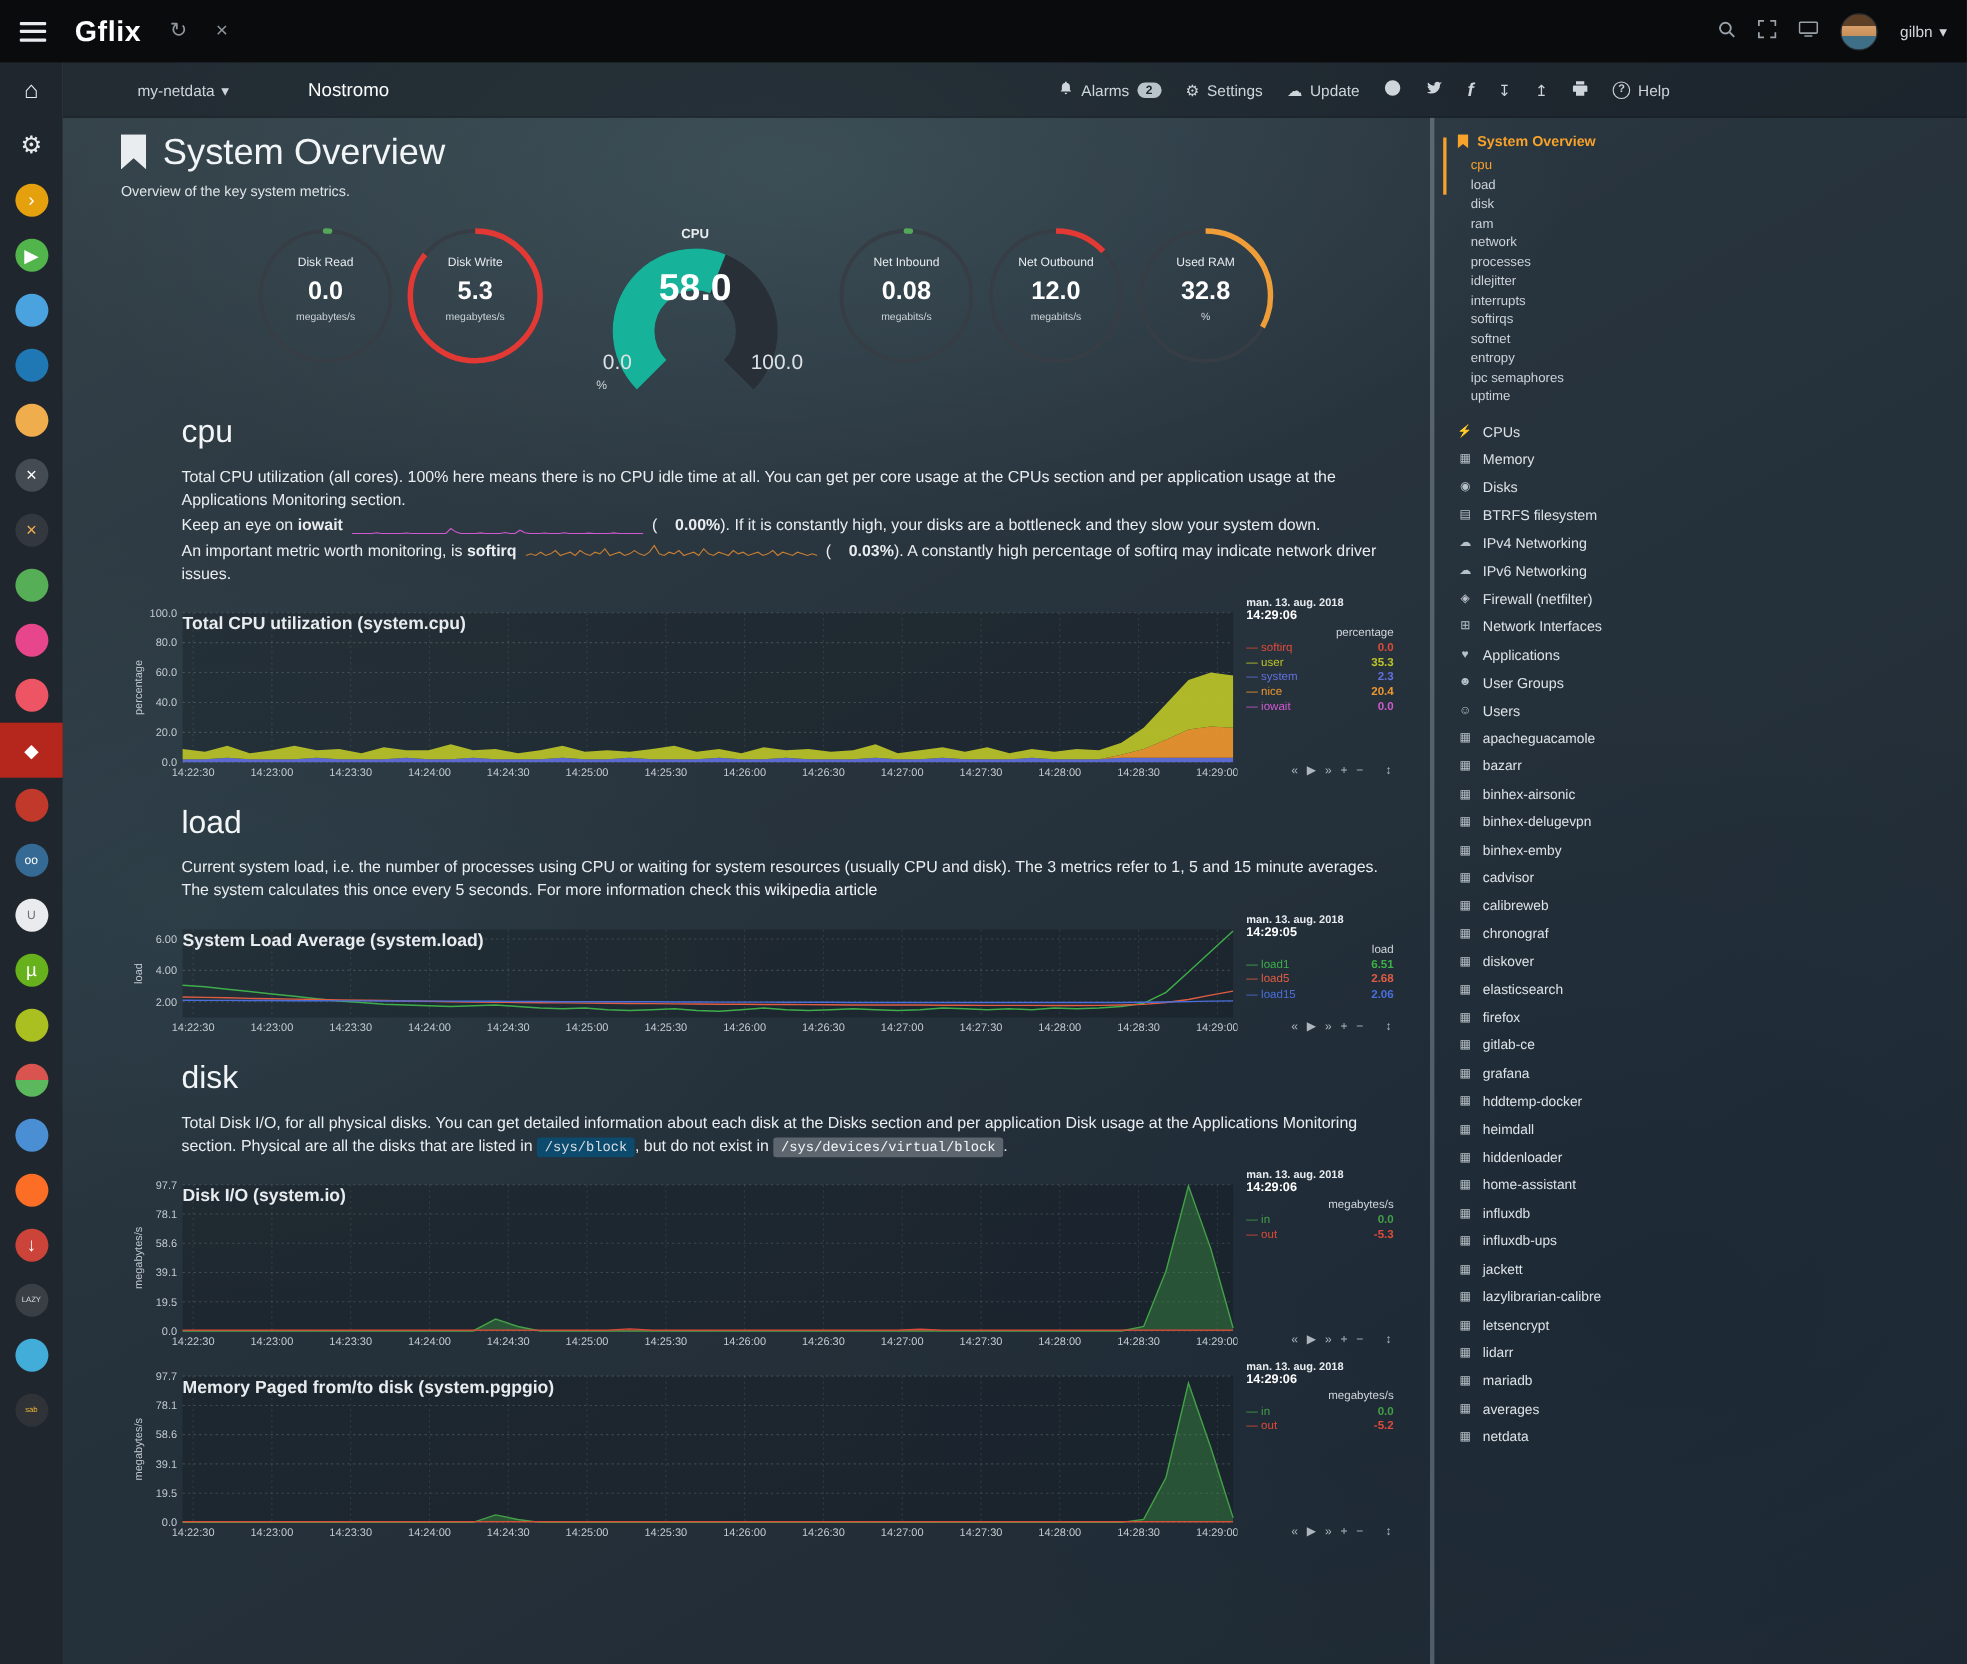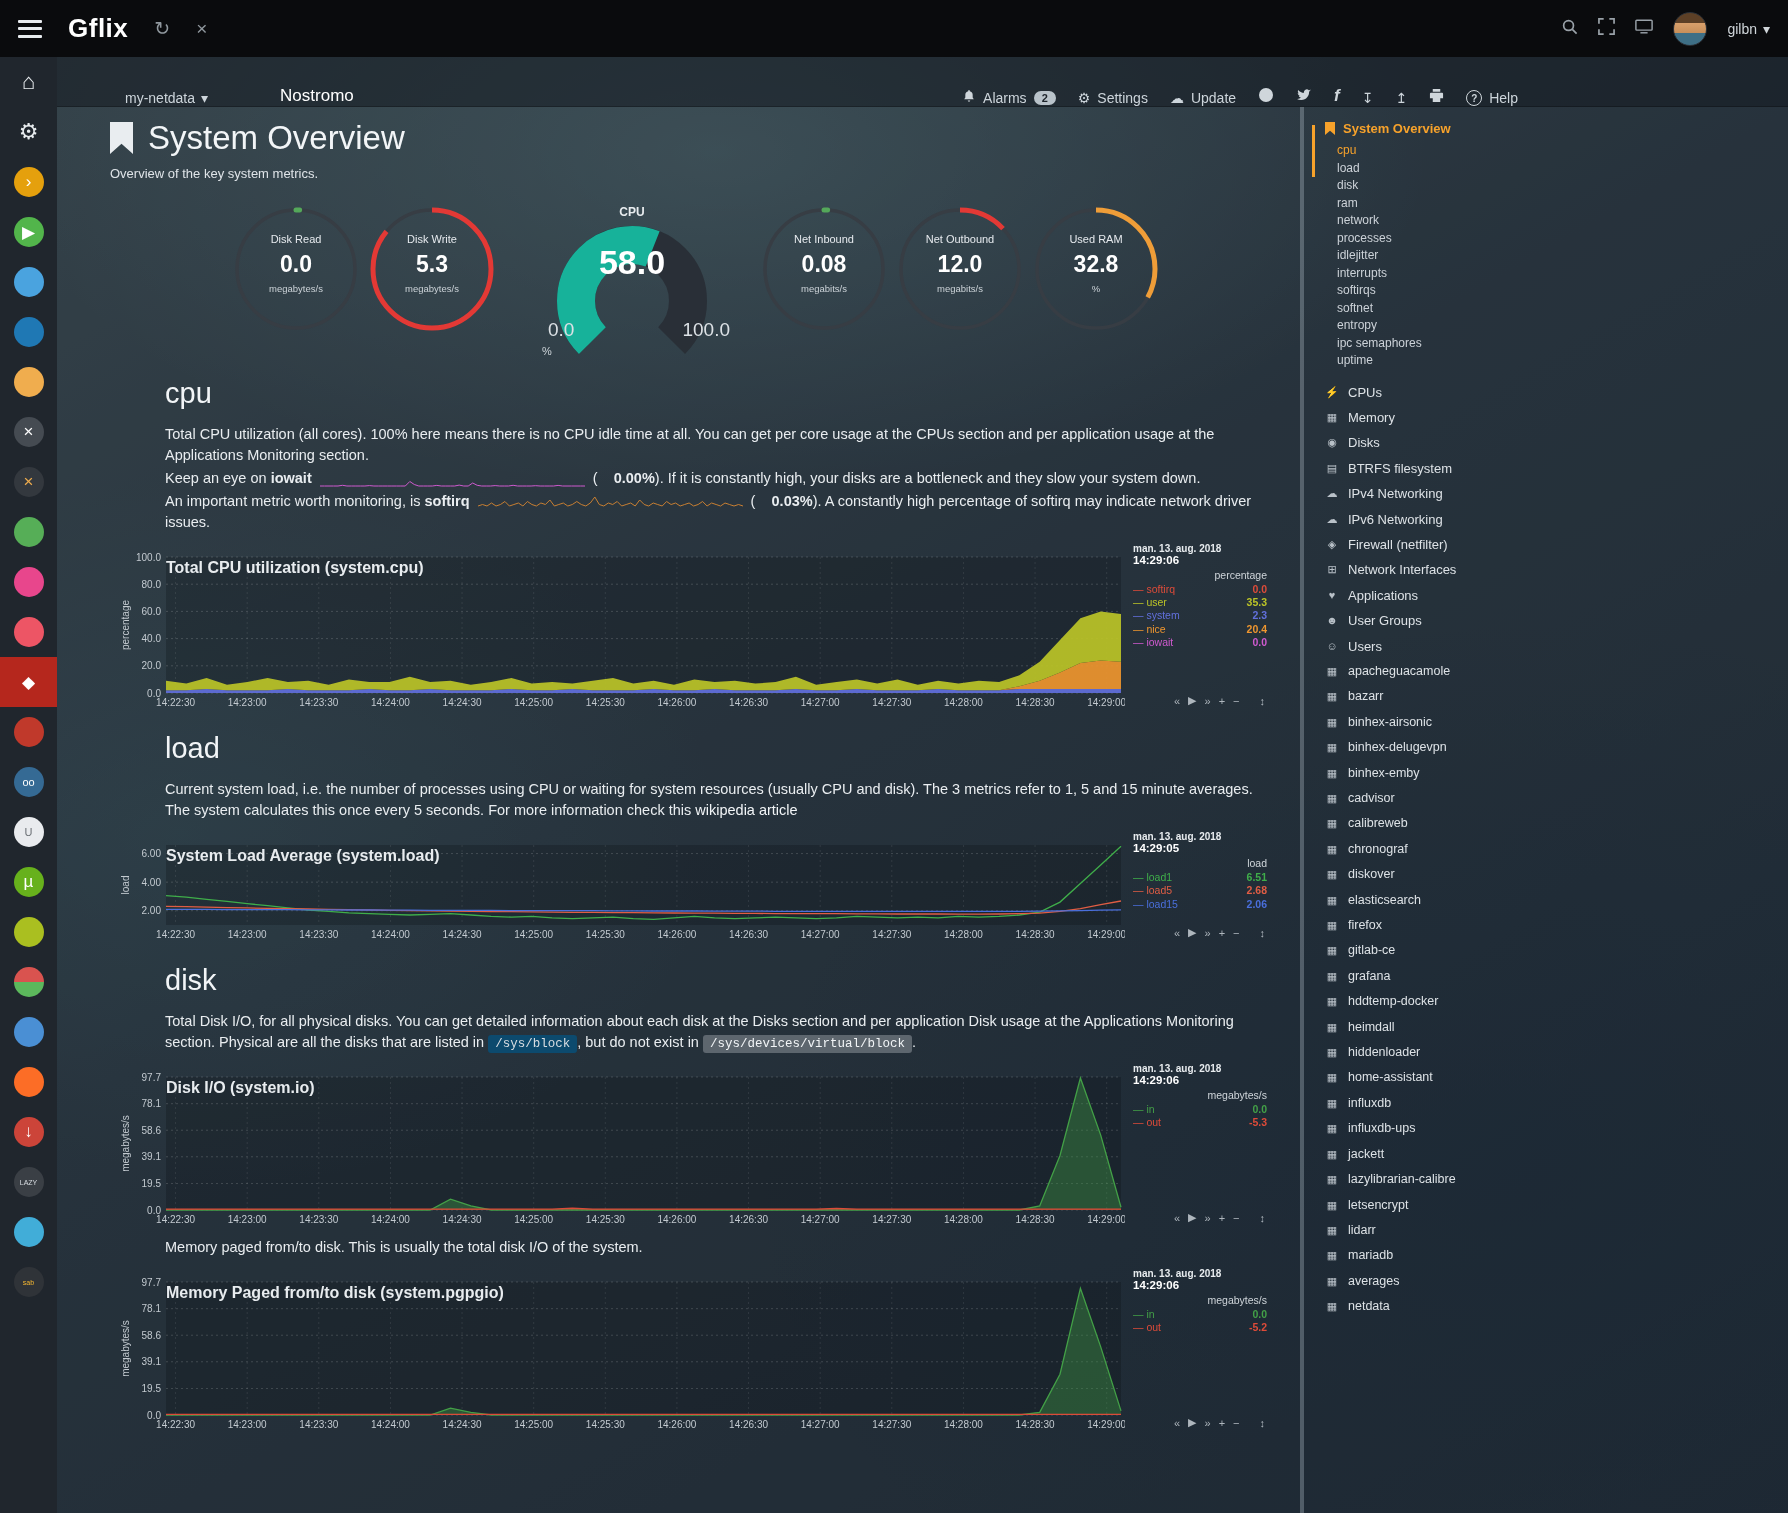--- a/index.html
+++ b/index.html
@@ -27,21 +27,21 @@
     display:flex;flex-direction:column;align-items:stretch}
   .sb-item{height:50px;display:flex;align-items:center;justify-content:center;cursor:pointer}
   .sb-item.active{background:#b5271d}
   .sb-icon{width:30px;height:30px;border-radius:50%;display:flex;align-items:center;justify-content:center;
     font-size:17px;color:#e8ecef;overflow:hidden}
   .sb-icon.noBg{border-radius:0;font-size:22px}
   
   #main{position:absolute;top:57px;left:57px;right:0;bottom:0;overflow:hidden}
   #main-overlay{position:absolute;inset:0;background:rgba(26,33,41,.38);z-index:0}
   #nd-nav{position:relative;z-index:2;height:50px;background:rgba(20,26,32,.55);
-    border-bottom:1px solid rgba(0,0,0,.25);display:flex;align-items:flex-end;
+    border-bottom:1px solid rgba(0,0,0,.25);display:flex;align-items:center;
     padding:0 270px 0 68px;color:#cdd5db;font-size:14px}
   .nav-host{display:flex;align-items:center;gap:6px;cursor:pointer}
   .nav-hostname{margin-left:72px;font-size:17px;color:#fff}
   .nav-spacer{flex:1}
   .nav-item{display:flex;align-items:center;gap:7px;margin-left:22px;cursor:pointer;white-space:nowrap}
   .badge{background:#b9c3ca;color:#1d242b;border-radius:9px;padding:1px 8px;font-size:11px;font-weight:bold}
   .fb-f{font-weight:bold;font-size:17px;color:#cfd6db;font-style:italic}
   .q-circle{width:16px;height:16px;border:1.6px solid #cfd6db;border-radius:50%;font-size:10px;
     display:flex;align-items:center;justify-content:center;font-weight:bold}
   
@@ -580,23 +580,20 @@
                 <span>»</span>
                 <span>+</span>
                 <span>−</span>
                 <span class="rs">↕</span>
               </div>
             </div>
           </div>
         </div>
       </div>
 
-    <section>
-      <p class="mem-note">Memory paged from/to disk. This is usually the total disk I/O of the system.</p>
-    </section>
     <div class="chart-block">
         <div class="ch-wrap">
           <div class="ch-title">Memory Paged from/to disk (system.pgpgio)</div>
           <div class="ch-body">
             <svg width="1005" height="164">
               <rect x="46" y="14" width="955" height="133" fill="rgba(8,12,16,0.25)"></rect>
               <line x1="46" y1="147" x2="1001" y2="147" stroke="rgba(255,255,255,0.16)" stroke-dasharray="2,3"></line>
               <text x="41" y="150.5" text-anchor="end" class="ax">0.0</text>
               <line x1="46" y1="120.45445240532241" x2="1001" y2="120.45445240532241" stroke="rgba(255,255,255,0.16)" stroke-dasharray="2,3"></line>
               <text x="41" y="123.95445240532241" text-anchor="end" class="ax">19.5</text>

